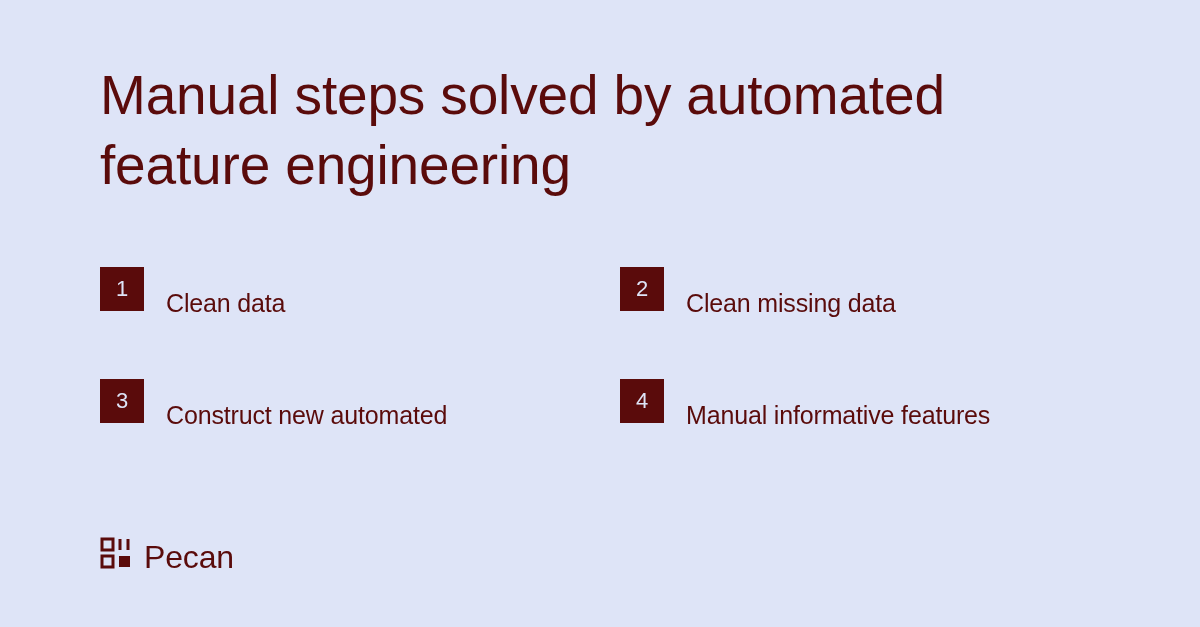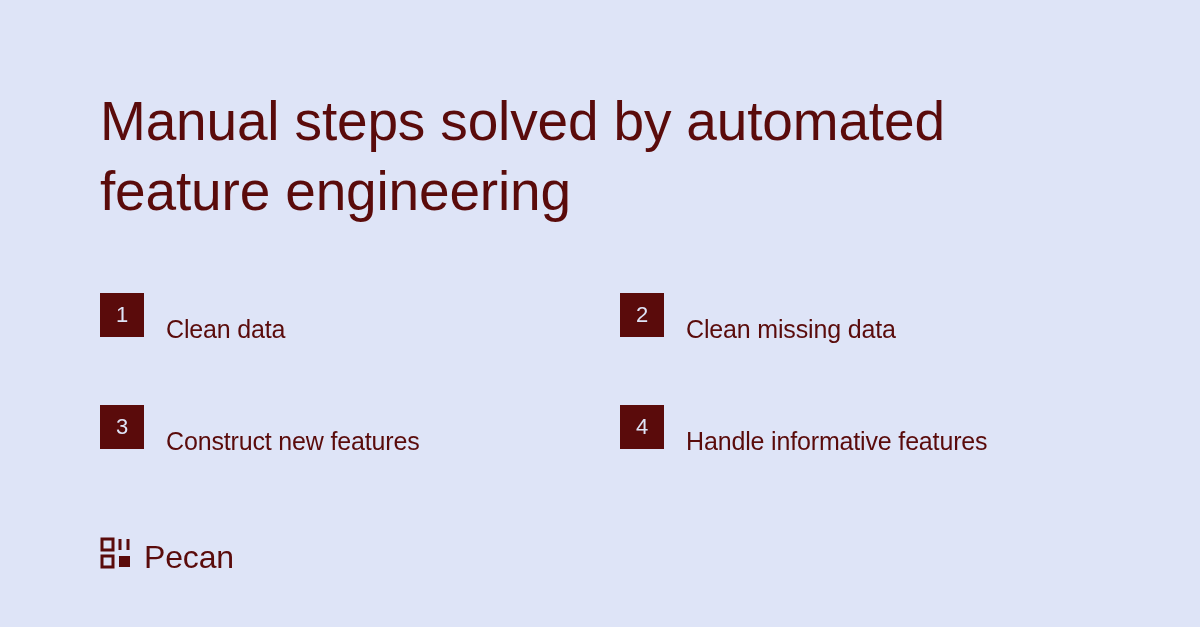--- a/index.html
+++ b/index.html
@@ -10,21 +10,21 @@
     background: #dee4f7;
     font-family: "Helvetica Neue", Helvetica, Arial, sans-serif;
     color: #5a0b0b;
     -webkit-font-smoothing: antialiased;
     letter-spacing: -0.01em;
   }
   .slide {
     box-sizing: border-box;
     width: 100%;
     height: 100%;
-    padding: 86px 100px 50px 100px;
+    padding: 60px 100px 50px 100px;
     display: flex;
     flex-direction: column;
   }
   .title {
     font-size: 55px;
     line-height: 1.28;
     font-weight: 400;
     margin: 0 0 60px 0;
   }
   .grid {
@@ -80,25 +80,25 @@
     <div class="item">
       <div class="num">1</div>
       <div class="label">Clean data</div>
     </div>
     <div class="item">
       <div class="num">2</div>
       <div class="label">Clean missing data</div>
     </div>
     <div class="item">
       <div class="num">3</div>
-      <div class="label">Construct new features</div>
+      <div class="label">Construct new automated</div>
     </div>
     <div class="item">
       <div class="num">4</div>
-      <div class="label">Handle informative features</div>
+      <div class="label">Manual informative features</div>
     </div>
   </div>
 
   <div class="brand">
     <span>
       <svg viewBox="0 0 32 32" fill="none" stroke="#5a0b0b" stroke-width="3">
         <rect x="2" y="2" width="11" height="11"></rect>
         <rect x="2" y="19" width="11" height="11"></rect>
         <line x1="20" y1="2" x2="20" y2="13"></line>
         <line x1="28" y1="2" x2="28" y2="13"></line>

